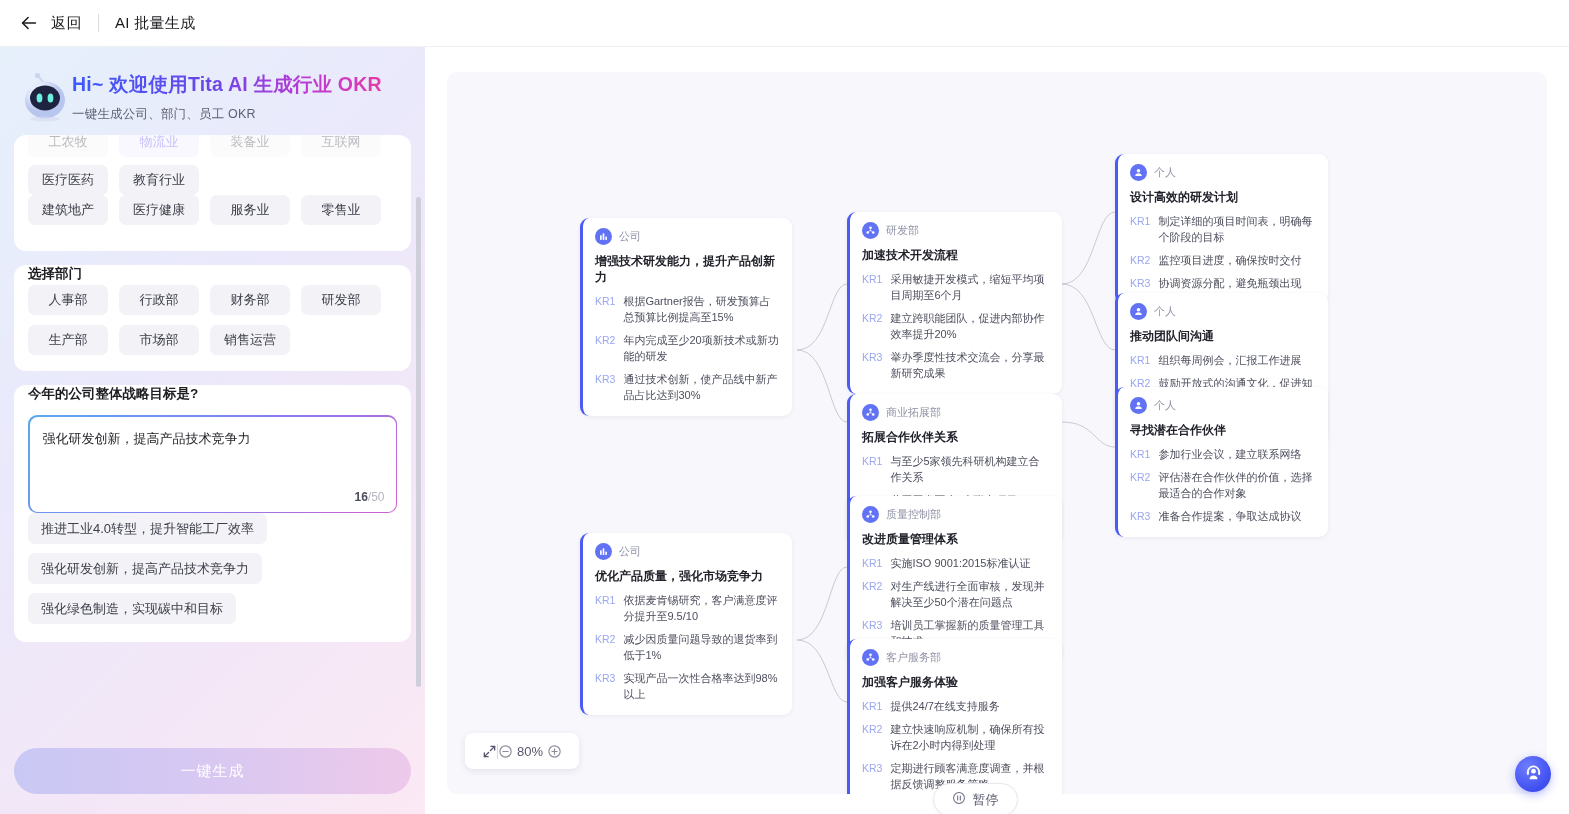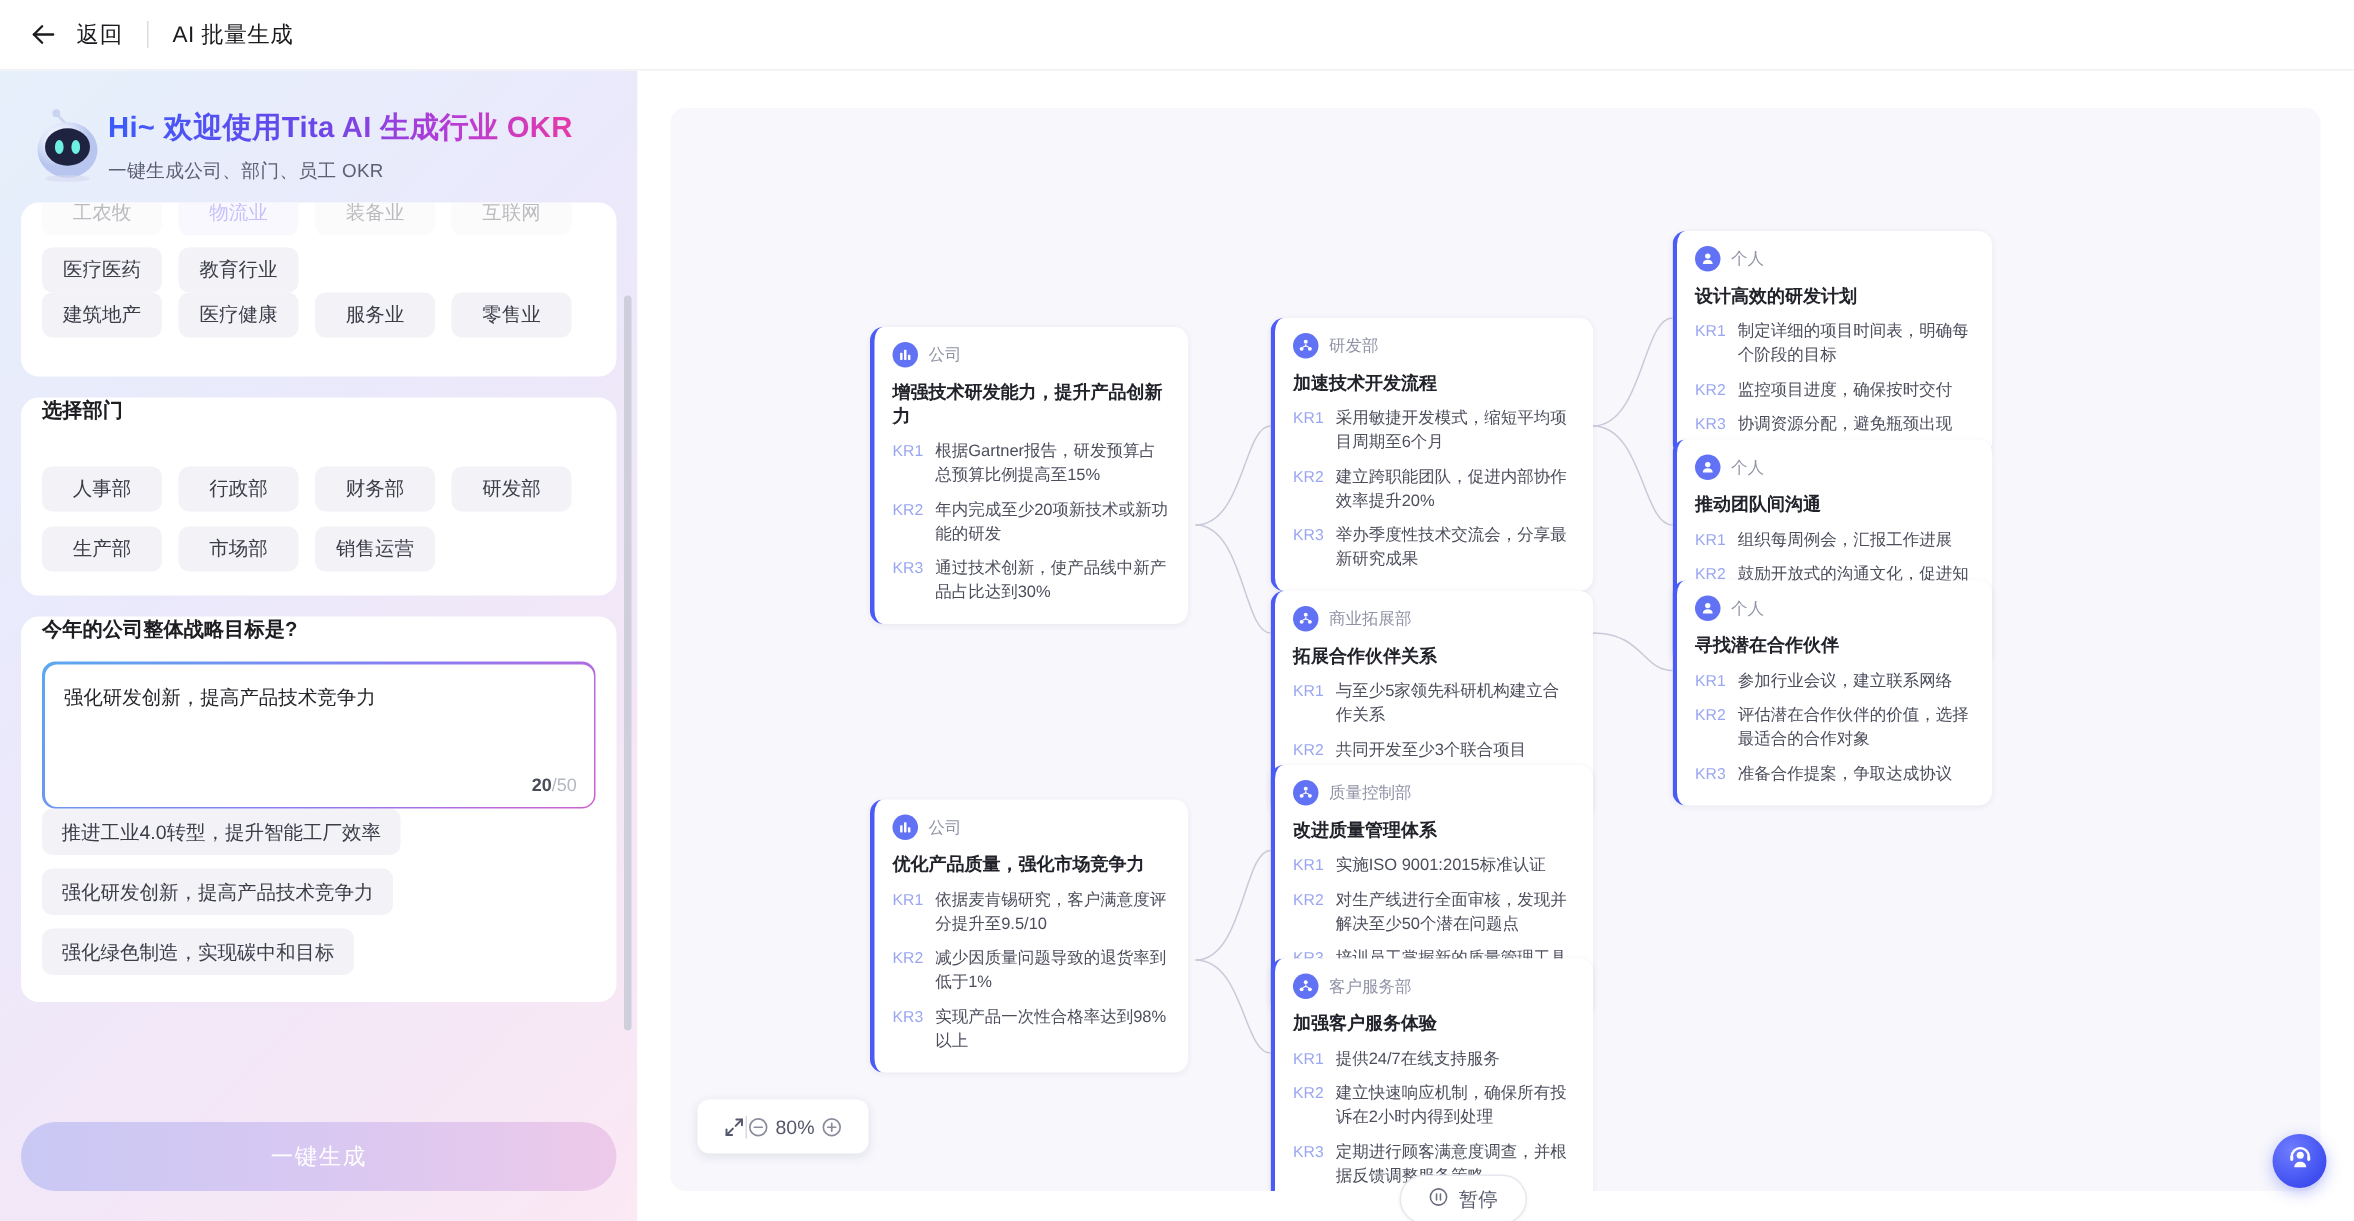--- a/index.html
+++ b/index.html
@@ -50,21 +50,21 @@
   }
   .hero-sub { font-size: 12.5px; color: #5c5f72; margin-top: 8px; letter-spacing: .2px; }
 
   .panel-scroll { position: relative; height: 679px; padding: 0 14px; }
 
   .card-box {
     background: #fff; border-radius: 12px; padding: 0 14px 16px 14px;
     margin-bottom: 14px; position: relative;
   }
   .card-box.clipped { padding-top: 0; overflow: hidden; }
-  .sec-title { font-size: 13.5px; color: #1d1d22; font-weight: bold; margin-bottom: 28px;}
+  .sec-title { font-size: 13.5px; color: #1d1d22; font-weight: bold; margin-bottom: 2px;}
   .chips { display: flex; flex-wrap: wrap; gap: 10px 11px; }
   .chip {
     background: #f2f2f7; border-radius: 7px;
     height: 30px; min-width: 80px; padding: 0 12px;
     display: flex; align-items: center; justify-content: center;
     font-size: 13px; color: #3b3d47; cursor: pointer;
   }
   .chip.sel { background: #edecfd; color: #5b4bf0; }
   .chip.faded { opacity: .35; }
 
@@ -253,21 +253,21 @@
         <div class="chip">市场部</div>
         <div class="chip">销售运营</div>
       </div>
     </div>
 
     <div class="card-box" style="padding-bottom:18px;">
       <div class="q-title">今年的公司整体战略目标是?</div>
       <div class="ta-wrap">
         <div class="ta-inner">
           <div class="ta-text">强化研发创新，提高产品技术竞争力</div>
-          <div class="ta-count"><b>20</b><span>/50</span></div>
+          <div class="ta-count"><b>16</b><span>/50</span></div>
         </div>
       </div>
 
       <div class="rec-list">
         <div class="rec-item">推进工业4.0转型，提升智能工厂效率</div>
         <div class="rec-item">强化研发创新，提高产品技术竞争力</div>
         <div class="rec-item">强化绿色制造，实现碳中和目标</div>
       </div>
     </div>
   </div>
@@ -397,21 +397,21 @@
       <div class="kr">
           <span class="kr-tag">KR2</span>
           <span class="kr-txt">共同开发至少3个联合项目</span>
         </div>
       <div class="kr">
           <span class="kr-tag">KR3</span>
           <span class="kr-txt">通过合作引入至少10项前沿技术</span>
         </div>
     </div>
 
-    <div class="node" style="left:400px; top:438px; width:215px;">
+    <div class="node" style="left:400px; top:424px; width:215px;">
       <div class="node-head">
         <span class="badge">
           <svg viewBox="0 0 16 16" fill="#fff">
               <circle cx="8" cy="4" r="1.9"></circle>
               <circle cx="4" cy="11" r="1.9"></circle>
               <circle cx="12" cy="11" r="1.9"></circle>
               <path d="M8 6v3M5 9.5L8 8M11 9.5L8 8" stroke="#fff" stroke-width="1" fill="none"></path>
             </svg>
         </span>
         <span class="node-type">质量控制部</span>

